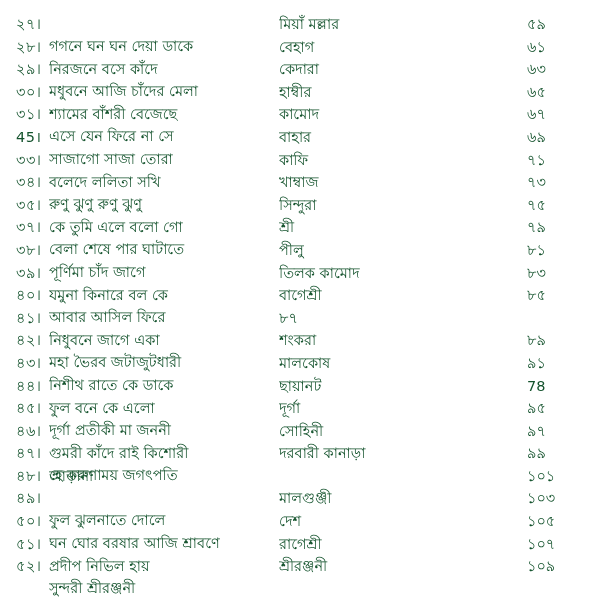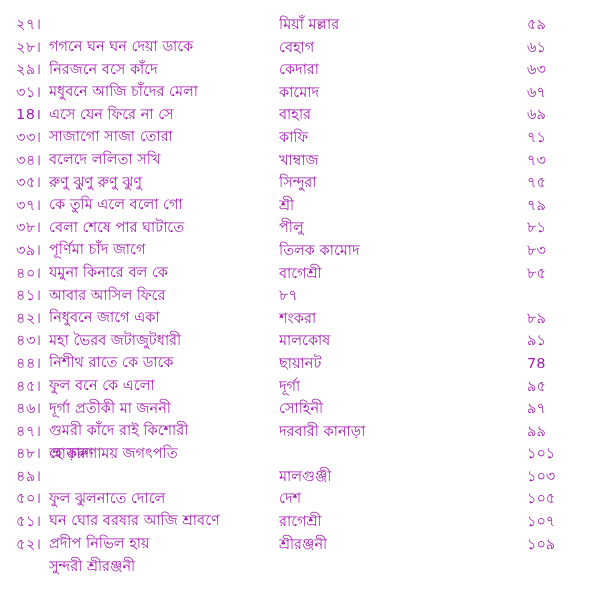--- a/index.html
+++ b/index.html
@@ -8,21 +8,21 @@
     background: #ffffff;
   }
   .page {
     position: relative;
     width: 600px;
     height: 615px;
     background: #ffffff;
     box-sizing: border-box;
     padding: 13px 23px 0 16px;
     font-family: "DejaVu Sans", "Liberation Sans", sans-serif;
-    color: #a21caf;
+    color: #14532d;
     overflow: hidden;
   }
   .toc {
     display: block;
     width: 100%;
   }
   .row {
     display: flex;
     align-items: center;
     height: 22.6px;
@@ -70,30 +70,36 @@
     <span class="pageno">৬১</span>
   </div>
 
   <div class="row">
     <span class="serial">২৯।</span>
     <span class="title">মধুবনে আজি চাঁদের মেলা</span>
     <span class="raga">কেদারা</span>
     <span class="pageno">৬৩</span>
   </div>
 
+  <div class="row">
+    <span class="serial">৩০।</span>
+    <span class="title">শ্যামের বাঁশরী বেজেছে</span>
+    <span class="raga">হাম্বীর</span>
+    <span class="pageno">৬৫</span>
+  </div>
 
   <div class="row">
     <span class="serial">৩১।</span>
     <span class="title">এসে যেন ফিরে না সে</span>
     <span class="raga">কামোদ</span>
     <span class="pageno">৬৭</span>
   </div>
 
   <div class="row">
-    <span class="serial">18।</span>
+    <span class="serial">45।</span>
     <span class="title">সাজাগো সাজা তোরা</span>
     <span class="raga">বাহার</span>
     <span class="pageno">৬৯</span>
   </div>
 
   <div class="row">
     <span class="serial">৩৩।</span>
     <span class="title">বলেদে ললিতা সখি</span>
     <span class="raga">কাফি</span>
     <span class="pageno">৭১</span>

